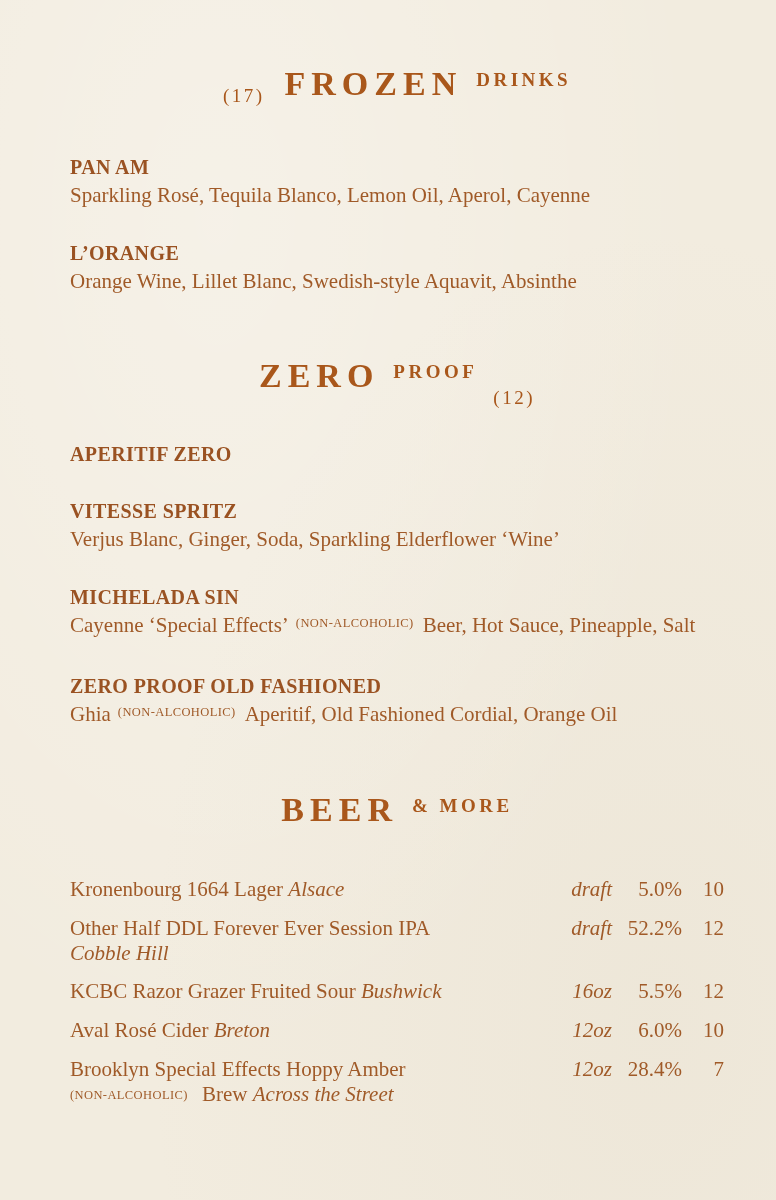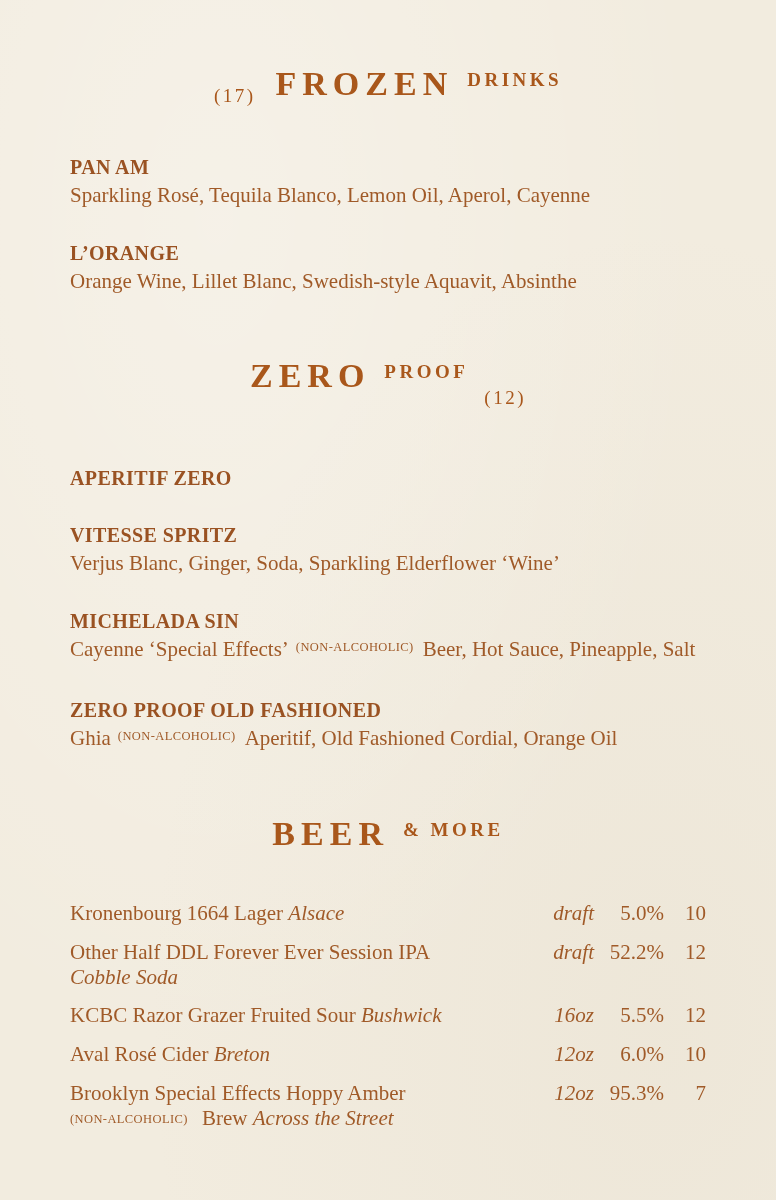--- a/index.html
+++ b/index.html
@@ -1,21 +1,21 @@
 <!DOCTYPE html>
 <html><head>
 <meta charset="utf-8">
 <style>
   html,body{margin:0;padding:0;}
   body{background:#e8e2d4;}
   .page{
     position:relative;
     width:776px;height:1200px;
     box-sizing:border-box;
-    padding:66px 70px 0 70px;
+    padding:66px 52px 0 70px;
     margin:0;
     overflow:hidden;
     background-color:#f2ecdf;
     background-image:
       radial-gradient(ellipse at 28% 18%, rgba(255,255,255,0.28), rgba(255,255,255,0) 62%),
       radial-gradient(ellipse at 85% 85%, rgba(205,193,168,0.12), rgba(255,255,255,0) 55%);
     font-family:"Liberation Serif","DejaVu Serif",serif;
     color:#a05a28;
   }
   
@@ -46,21 +46,21 @@
     font-size:21px;line-height:26px;margin-top:3px;color:#a05a28;
   }
   .sup{
     font-size:12.5px;letter-spacing:0.4px;
     position:relative;top:-5px;
     margin:0 9px 0 7px;
     white-space:nowrap;
   }
   
   .zone-zero{margin-top:64px;}
-  .zone-zero-items .item.first{margin-top:72px;}
+  .zone-zero-items .item.first{margin-top:48px;}
   .zone-beer{margin-top:62px;}
   
   .beer-table{margin-top:48px;}
   .brow{
     display:flex;align-items:flex-start;
     font-size:21px;line-height:25px;
     margin-bottom:14px;color:#a05a28;
   }
   .brow.tight{margin-bottom:13px;}
   .b-name{flex:1;padding-right:16px;}
@@ -127,21 +127,21 @@
   <div class="beer-table">
 
     <div class="brow">
       <div class="b-name"><span>Kronenbourg 1664 Lager</span> <i>Alsace</i></div>
       <div class="b-size italic">draft</div>
       <div class="b-abv">5.0%</div>
       <div class="b-price">10</div>
     </div>
 
     <div class="brow tight">
-      <div class="b-name"><span>Other Half DDL Forever Ever Session IPA</span><span class="line2"><i>Cobble Soda</i></span></div>
+      <div class="b-name"><span>Other Half DDL Forever Ever Session IPA</span><span class="line2"><i>Cobble Hill</i></span></div>
       <div class="b-size italic">draft</div>
       <div class="b-abv">52.2%</div>
       <div class="b-price">12</div>
     </div>
 
     <div class="brow">
       <div class="b-name"><span>KCBC Razor Grazer Fruited Sour</span> <i>Bushwick</i></div>
       <div class="b-size">16oz</div>
       <div class="b-abv">5.5%</div>
       <div class="b-price">12</div>
@@ -150,18 +150,18 @@
     <div class="brow">
       <div class="b-name"><span>Aval Rosé Cider</span> <i>Breton</i></div>
       <div class="b-size">12oz</div>
       <div class="b-abv">6.0%</div>
       <div class="b-price">10</div>
     </div>
 
     <div class="brow">
       <div class="b-name"><span>Brooklyn Special Effects Hoppy Amber</span><span class="line2"><span class="sup">(NON-ALCOHOLIC)</span> <span>Brew</span> <i>Across the Street</i></span></div>
       <div class="b-size">12oz</div>
-      <div class="b-abv">95.3%</div>
+      <div class="b-abv">28.4%</div>
       <div class="b-price">7</div>
     </div>
 
   </div>
 </div>
 
 </body></html>

